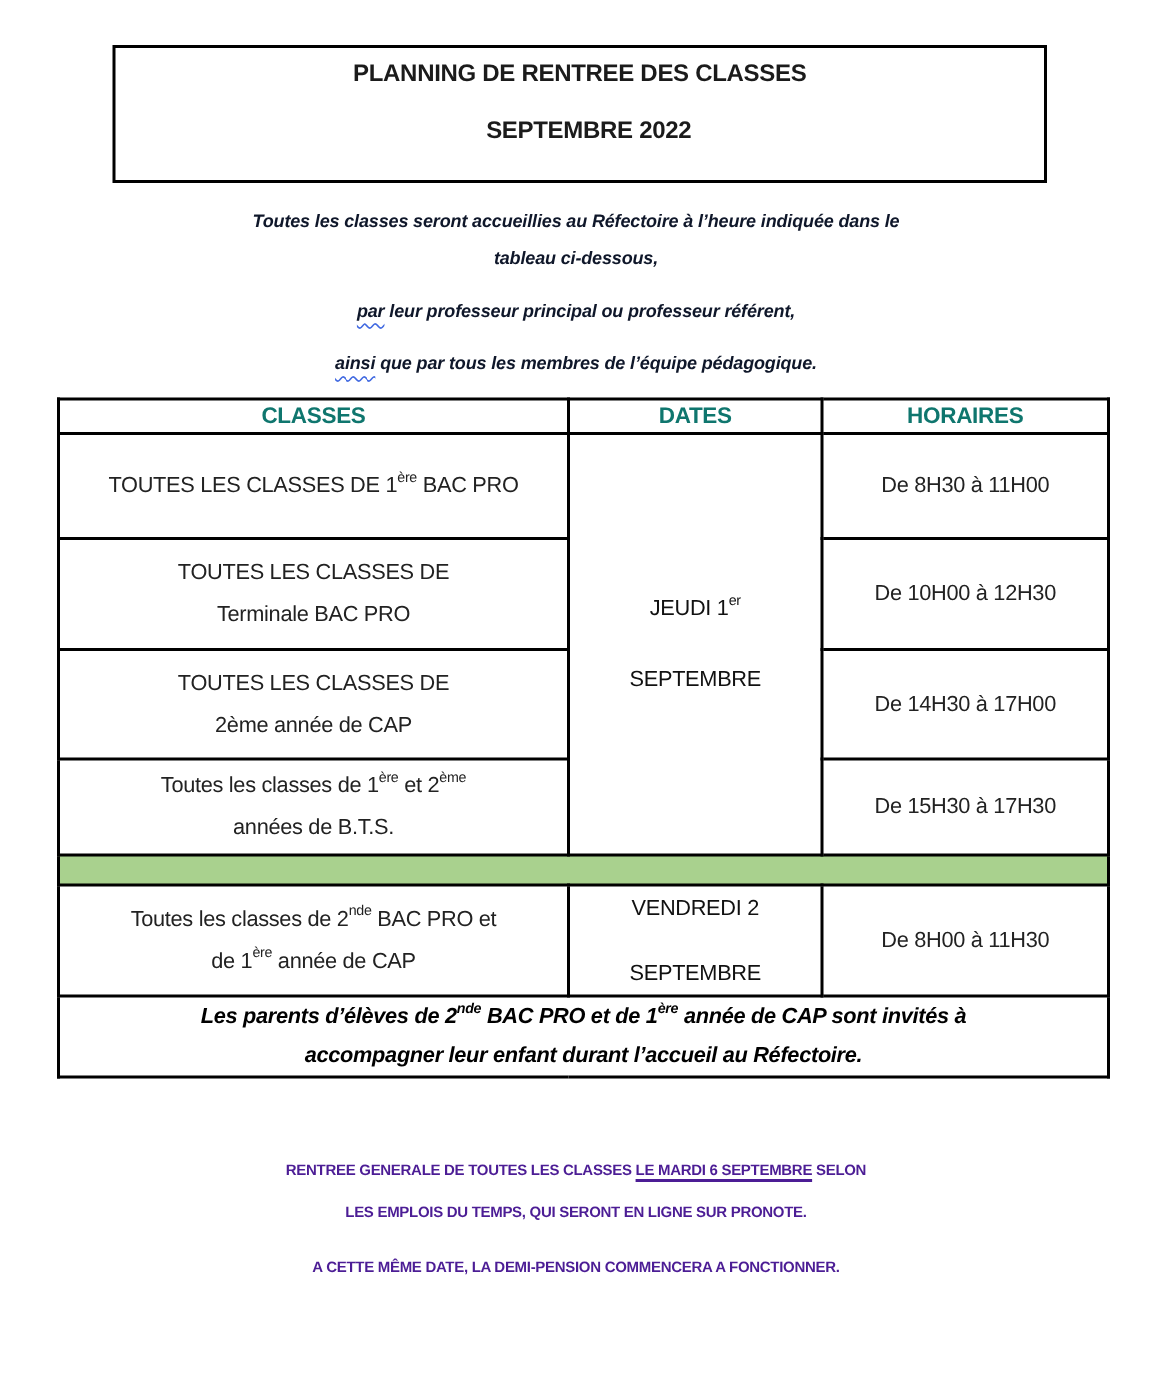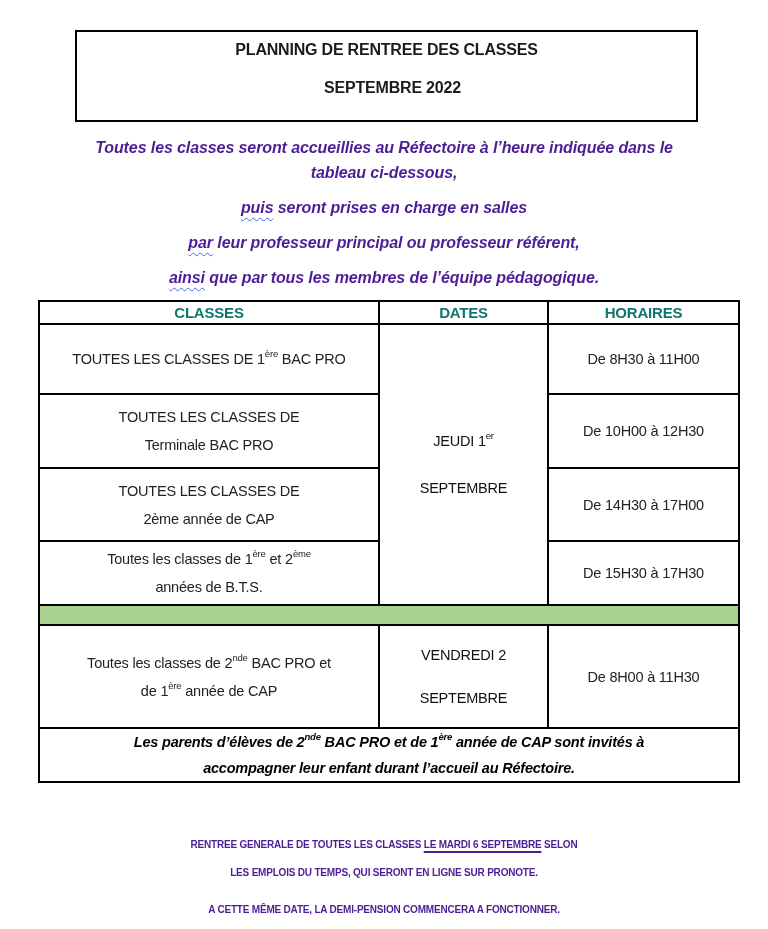--- a/index.html
+++ b/index.html
@@ -25,23 +25,23 @@
   }
   .title-box .t1 { padding-top: 9px; }
   .title-box .t2 { padding-top: 20px; padding-left: 12px; }
 
   
   .intro {
     margin-top: 13px;
     text-align: center;
     font-style: italic;
     font-weight: bold;
-    font-size: 16px;
+    font-size: 12px;
     letter-spacing: -0.1px;
-    color: #4c1d95;
+    color: #0f172a;
   }
   .intro p { margin: 0 0 10px 0; line-height: 25px; }
   .wavy {
     text-decoration: underline;
     text-decoration-style: wavy;
     text-decoration-color: #4169e1;
     text-decoration-thickness: 1px;
     text-underline-offset: 4px;
   }
 
@@ -66,21 +66,21 @@
     font-weight: bold;
     color: #0f766e;
     height: 23px;
   }
   .cell-lines { line-height: 28px; }
   .h-r1 { height: 70px; }
   .h-r2 { height: 74px; }
   .h-r3 { height: 73px; }
   .h-r4 { height: 64px; }
   .h-green { height: 20px; }
-  .h-r5 { height: 103px; margin-left: 36px; }
+  .h-r5 { height: 74px; margin-left: 36px; }
   .h-note { height: 49px; }
 
   .date-cell { font-weight: normal; color: #111; }
   .date-cell .gap-jeudi { height: 31px; }
   .date-cell .gap-vendredi { height: 27px; }
 
   td.green-band { background: #a9d18e; padding: 0; }
 
   td.note-cell {
     font-weight: bold;
@@ -123,23 +123,20 @@
 
   <div class="title-box">
     <div class="t1">PLANNING DE RENTREE DES CLASSES</div>
     <div class="t2">SEPTEMBRE 2022</div>
   </div>
 
   <div class="intro">
     <p>
       <span>Toutes les classes seront accueillies au Réfectoire à l’heure indiquée dans le</span><br>
       <span>tableau ci-dessous,</span>
-    </p>
-    <p>
-      <span class="wavy">puis</span><span> seront prises en charge en salles</span>
     </p>
     <p>
       <span class="wavy">par</span><span> leur professeur principal ou professeur référent,</span>
     </p>
     <p>
       <span class="wavy">ainsi</span><span> que par tous les membres de l’équipe pédagogique.</span>
     </p>
   </div>
 
   <table class="schedule">

